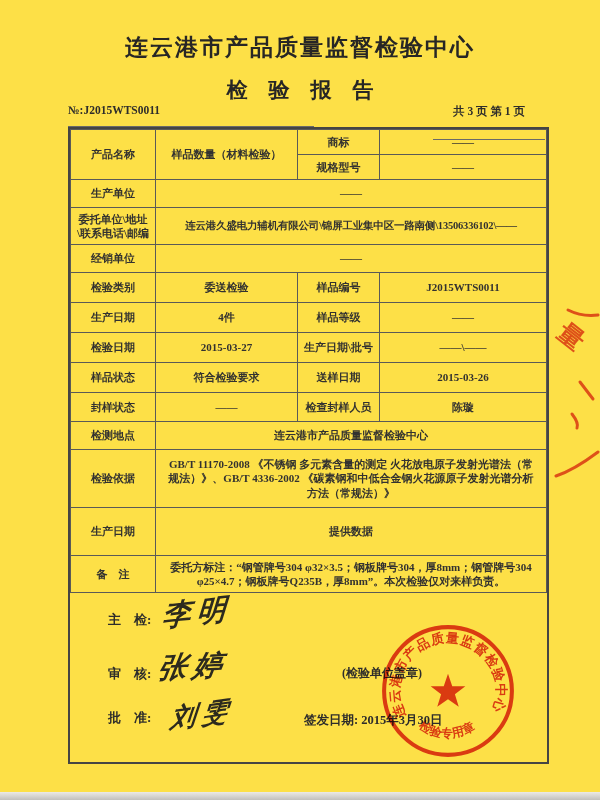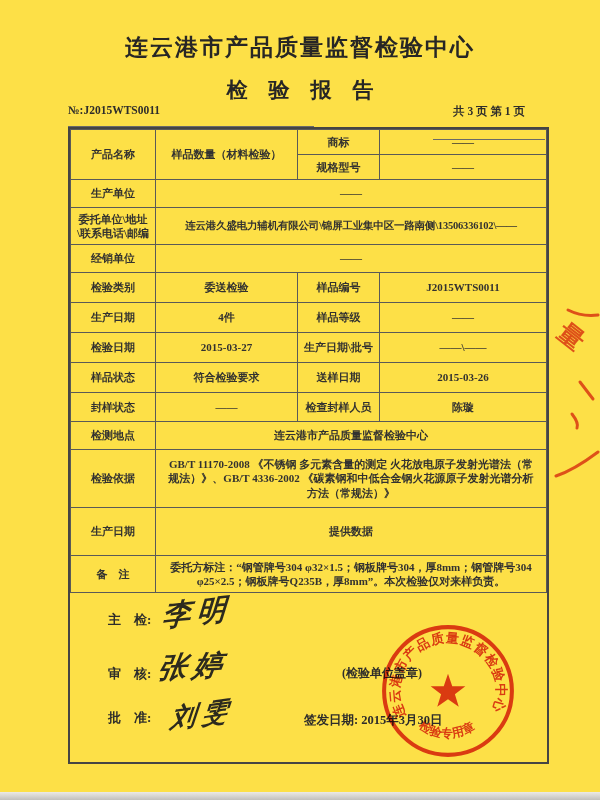--- a/index.html
+++ b/index.html
@@ -138,21 +138,21 @@
       <tr style="height:58px">
         <td>检验依据</td>
         <td colspan="3" class="just">GB/T 11170-2008 《不锈钢 多元素含量的测定 火花放电原子发射光谱法（常规法）》、GB/T 4336-2002 《碳素钢和中低合金钢火花源原子发射光谱分析方法（常规法）》</td>
       </tr>
       <tr style="height:48px">
         <td>生产日期</td>
         <td colspan="3">提供数据</td>
       </tr>
       <tr style="height:37px">
         <td>备　注</td>
-        <td colspan="3" class="just">委托方标注：“钢管牌号304 φ32×1.5；钢板牌号304，厚8mm；钢管牌号304 φ25×2.5；钢板牌号Q235B，厚8mm”。本次检验仅对来样负责。</td>
+        <td colspan="3" class="just">委托方标注：“钢管牌号304 φ32×3.5；钢板牌号304，厚8mm；钢管牌号304 φ25×4.7；钢板牌号Q235B，厚8mm”。本次检验仅对来样负责。</td>
       </tr>
     </tbody>
       </table>
 
     <div class="sig-area">
       <span class="sig-label" style="top:18px">主　检:</span>
       <span class="sig-name" style="left:92px;top:0px">李明</span>
 
       <span class="sig-label" style="top:72px">审　核:</span>
       <span class="sig-name" style="left:88px;top:54px;transform:rotate(-3deg) skewX(-12deg)">张婷</span>

